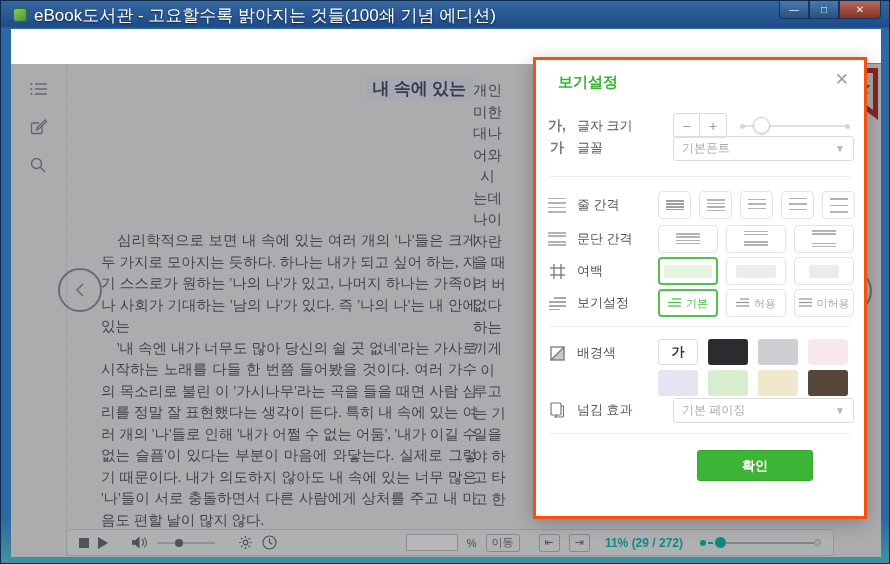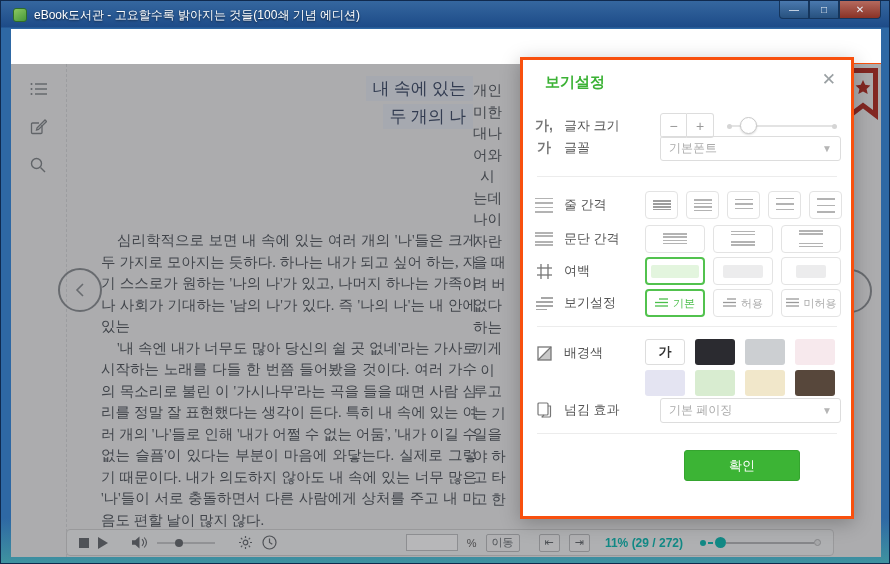--- a/index.html
+++ b/index.html
@@ -3,41 +3,41 @@
 <meta charset="utf-8">
 <style>
   * { margin:0; padding:0; box-sizing:border-box; }
   html,body { width:890px; height:564px; font-family:"Liberation Sans",sans-serif; }
   .window{ position:relative; width:890px; height:564px;
     background:linear-gradient(180deg,#35679f 0,#1d4b88 26px,#2e68a4 27px,#2e68a4 92%,#3f93a0 100%);
     border:1px solid #102a4e; overflow:hidden; }
   
   .titlebar{ position:absolute; top:4px; left:12px; right:120px; height:20px; display:flex; align-items:center; gap:7px; }
   .appicon{ width:14px; height:14px; border-radius:3px; background:linear-gradient(145deg,#8cc961,#47973a); border:1px solid #2f6d28; }
-  .titletext{ color:#fff; font-size:12px; text-shadow:0 1px 2px rgba(0,0,0,.6); white-space:nowrap; }
+  .titletext{ color:#fff; font-size:17px; text-shadow:0 1px 2px rgba(0,0,0,.6); white-space:nowrap; }
   .winbtns{ position:absolute; top:0; right:8px; display:flex; }
   .winbtn{ width:30px; height:18px; display:flex; align-items:center; justify-content:center;
     color:#e8eef5; font-size:10px; background:linear-gradient(#4a79ae,#27517f); border:1px solid #15355c; border-top:none; }
   .winbtn.min{ border-radius:0 0 0 4px; }
   .winbtn.close{ width:42px; background:linear-gradient(#b56a5e,#8a3226); border-radius:0 0 4px 0; }
   
   .app{ position:absolute; left:10px; top:28px; width:870px; height:528px; background:#fff; overflow:hidden; }
   .header{ position:absolute; top:0; left:0; right:0; height:35px; background:#f2f3f3; border-bottom:1px solid #e0e1e1;margin-top:37px; }
   .mylib{ position:absolute; left:12px; top:8px; display:flex; align-items:center; gap:6px; color:#787d80; font-size:12px; cursor:pointer; }
   .hdr-tools{ position:absolute; left:758px; top:-3px; width:112px; height:39px; border:3px solid #f8500e; background:#fdfdfd;
     display:flex; align-items:center; justify-content:center; gap:16px; }
   .hdr-tool{ display:flex; align-items:center; justify-content:center; cursor:pointer; color:#6e7477; }
   .ga-glyph{ font-size:13px; font-weight:bold; color:#6e7477; position:relative; }
   
   .content{ position:absolute; top:35px; left:0; right:0; bottom:0; background:#eff0f0; }
   .dim{ position:absolute; inset:0; background:rgba(18,18,22,.30); z-index:5; }
   .sidebar{ position:absolute; left:0; top:0; bottom:0; width:56px; border-right:1px dashed #d9dadb; }
   .sb-icon{ position:absolute; left:19px; cursor:pointer; }
   .chapter{ position:absolute; left:100px; top:12px; width:362px; text-align:right; font-family:"Liberation Serif",serif; }
-  .chapter span{ display:inline-block; background:#e7ebf3; color:#42506b; font-size:17px; font-weight:normal; padding:1px 7px; margin-bottom:3px; }
+  .chapter span{ display:inline-block; background:#e7ebf3; color:#42506b; font-size:17px; font-weight:bold; padding:1px 7px; margin-bottom:3px; }
   .bodytext{ position:absolute; left:90px; top:166px; width:376px; font-family:"Liberation Serif",serif;
     font-size:14.5px; line-height:21.5px; color:#565b61; text-align:justify; }
   .bodytext p{ text-indent:16px; }
   .rightcol{ position:absolute; left:462px; top:16px; font-family:"Liberation Serif",serif; font-size:14.5px; line-height:21.5px; color:#565b61; white-space:pre; }
   .navbtn{ position:absolute; width:44px; height:44px; border:2px solid #8f9296; border-radius:50%; display:flex; align-items:center; justify-content:center; cursor:pointer; }
   .navbtn svg{ stroke:#8f9296; }
   .nav-left{ left:47px; top:204px; } .nav-right{ left:817px; top:205px; }
   .bookmark{ position:absolute; left:835px; top:4px; }
   
   .toolbar{ position:absolute; left:55px; top:465px; width:768px; height:27px; border:1px solid #d4d5d5; border-radius:4px;
@@ -49,21 +49,21 @@
   .mini-btn{ height:18px; border:1px solid #bfc1c2; border-radius:2px; background:#f6f7f7; padding:0 5px;
     display:flex; align-items:center; font-size:11px; color:#6b6f73; cursor:pointer; }
   .progress-txt{ color:#14bdb5; font-weight:bold; font-size:12px; margin-left:6px; white-space:nowrap; }
   .prog{ display:flex; align-items:center; margin-left:8px; }
   .pd-s{ width:6px; height:6px; border-radius:50%; background:#14bdb5; }
   .pd-dash{ width:5px; height:2px; background:#14bdb5; margin:0 2px; }
   .pd-l{ width:11px; height:11px; border-radius:50%; background:#14bdb5; cursor:pointer; }
   .pd-track{ width:88px; height:2px; background:#b9bbbc; }
   .pd-e{ width:7px; height:7px; border-radius:50%; border:1px solid #b9bbbc; background:#e7e8e8; }
   
-  .panel{ position:absolute; left:509px; top:28px; width:334px; height:462px; background:#fff;
+  .panel{ position:absolute; left:522px; top:28px; width:334px; height:462px; background:#fff;
     border:3px solid #f8500e; box-shadow:0 4px 18px rgba(0,0,0,.25); z-index:10; font-size:13px; color:#555; }
   .p-title{ position:absolute; left:22px; top:13px; font-size:15px; font-weight:bold; color:#3bb235; }
   .p-close{ position:absolute; right:15px; top:9px; font-size:17px; color:#9aa0a3; cursor:pointer; }
   .p-div{ position:absolute; left:14px; right:14px; height:1px; background:#ececec; }
   .prow-label{ position:absolute; left:10px; display:flex; align-items:center; gap:9px; height:28px; }
   .prow-label .lic{ width:22px; display:flex; justify-content:center; align-items:center; color:#777; }
   .lbl{ color:#555; }
   .stepper{ position:absolute; left:137px; display:flex; }
   .stepbtn{ width:27px; height:25px; border:1px solid #ddd; background:#fff; display:flex; align-items:center; justify-content:center;
     font-size:14px; color:#999; cursor:pointer; }
@@ -84,21 +84,21 @@
   .pg i{ width:24px; height:6px; background:repeating-linear-gradient(#b3b3b3 0 1.5px,transparent 1.5px 3px); }
   .mrect{ height:13px; border-radius:2px; background:#ececed; }
   .opt.sel .mrect{ background:#e3f5de; }
   .opt .otext{ font-size:11px; color:#aaa; }
   .opt.sel .otext{ color:#4bbf4b; }
   .swatches{ position:absolute; left:122px; top:279px; width:202px; display:flex; flex-wrap:wrap; gap:5px 10px; }
   .swatch{ width:40px; height:26px; border-radius:3px; cursor:pointer; }
   .swatch.first{ border:1px solid #ddd; display:flex; align-items:center; justify-content:center; font-size:13px; font-weight:bold; color:#333; }
   .pbtn{ position:absolute; top:390px; height:31px; border-radius:3px; display:flex; align-items:center; justify-content:center; font-size:13px; cursor:pointer; }
   .pbtn.reset{ left:39px; width:119px; background:#fff; border:1px solid #f07850; color:#f07850; }
-  .pbtn.ok{ left:161px; width:116px; background:#3cb435; border:1px solid #35a52f; color:#fff; }
+  .pbtn.ok{ left:161px; width:116px; background:#3cb435; border:1px solid #35a52f; color:#fff;font-weight:bold; }
 </style>
 </head>
 <body>
 
 <div class="window">
 
   <div class="titlebar">
     <div class="appicon"></div>
     <div class="titletext">eBook도서관  -  고요할수록 밝아지는 것들(100쇄 기념 에디션)</div>
   </div>
@@ -170,21 +170,20 @@
         <span class="sb-icon" style="top:93px">
           <svg width="16" height="16" viewBox="0 0 16 16" fill="none" stroke="#85898c" stroke-width="1.4">
               <circle cx="6.5" cy="6.5" r="5"></circle>
               <line x1="10.5" y1="10.5" x2="15" y2="15"></line>
             </svg>
         </span>
       </div>
 
       <div class="chapter">
         <span>내 속에 있는</span><br>
-        <span>두 개의 나</span>
       </div>
 
       <div class="bodytext">
         <p>심리학적으로 보면 내 속에 있는 여러 개의 '나'들은 크게 두 가지로 모아지는 듯하다. 하나는 내가 되고 싶어 하는, 자기 스스로가 원하는 '나의 나'가 있고, 나머지 하나는 가족이나 사회가 기대하는 '남의 나'가 있다. 즉 '나의 나'는 내 안에 있는</p>
         <p>'내 속엔 내가 너무도 많아 당신의 쉴 곳 없네'라는 가사로 시작하는 노래를 다들 한 번쯤 들어봤을 것이다. 여러 가수의 목소리로 불린 이 '가시나무'라는 곡을 들을 때면 사람 심리를 정말 잘 표현했다는 생각이 든다. 특히 내 속에 있는 여러 개의 '나'들로 인해 '내가 어쩔 수 없는 어둠', '내가 이길 수 없는 슬픔'이 있다는 부분이 마음에 와닿는다. 실제로 그렇기 때문이다. 내가 의도하지 않아도 내 속에 있는 너무 많은 '나'들이 서로 충돌하면서 다른 사람에게 상처를 주고 내 마음도 편할 날이 많지 않다.</p>
       </div>
 
       <div class="rightcol"><div>개인</div><div>미한</div><div>대나</div><div>어와</div><div>  시</div><div>는데</div><div>나이</div><div>자란</div><div>을 때</div><div>려 버</div><div>없다</div><div>하는</div><div>끼게</div><div>  이</div><div>루고</div><div>는 기</div><div>일을</div><div>야 하</div><div>고 타</div><div>고 한</div></div>
 
       <div class="navbtn nav-left">

